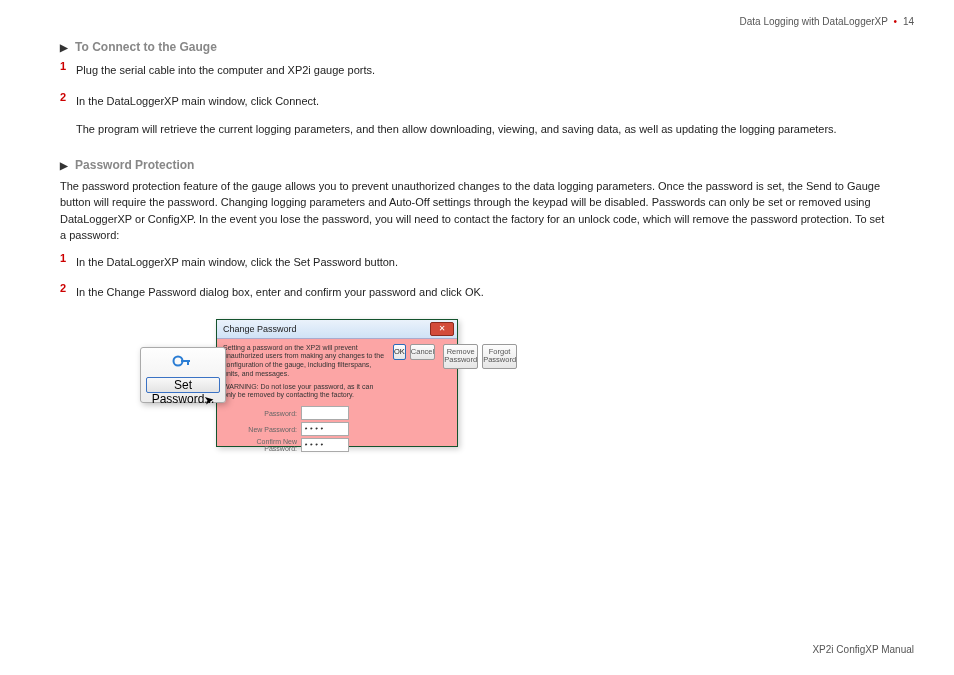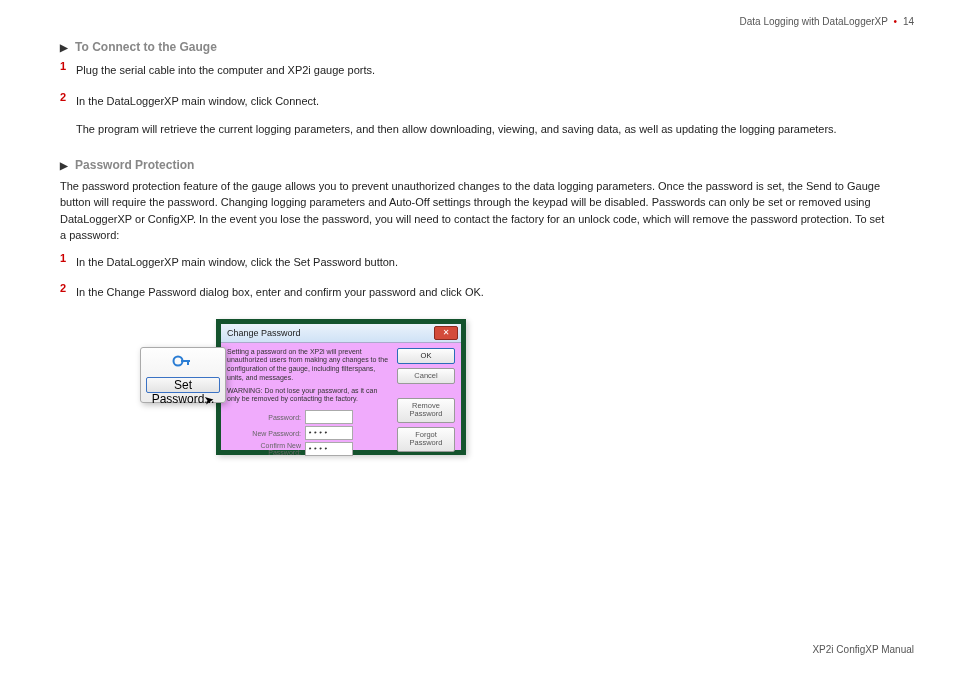--- a/index.html
+++ b/index.html
@@ -101,22 +101,22 @@
     z-index:11;
     transform: rotate(-10deg);
   }
   
   .dialog {
     position: absolute;
     left: 76px;
     top: 0;
     width: 240px;
     height: 126px;
-    background: #f0abfc;
-    border: 5px solid #14532d;
+    background: #fca5a5;
+    border: 1px solid #14532d;
     box-shadow: 2px 2px 6px rgba(0,0,0,0.2);
     font-size: 8px;
   }
   .dialog-title {
     height: 18px;
     background: linear-gradient(#eaf2fb,#cfe2f6);
     border-bottom: 1px solid #aac;
     color: #1a1a1a;
     font-size: 9px;
     line-height: 18px;
@@ -137,21 +137,21 @@
   }
   .dialog-body{
     padding:5px 6px 4px 6px;
     display:flex;
     gap:6px;
   }
   .dialog-left{ flex:1; }
   .dialog-right{
     width:58px;
     display:flex;
-    flex-direction:column;
+    flex-direction:row;
     gap:4px;
     align-items:stretch;
   }
   .dialog-msg { font-size:7px; color:#333; line-height:1.25; margin-bottom:4px;}
   .dialog-warn { font-size:7px; color:#333; line-height:1.25; margin-bottom:6px;}
   .dlg-btn{
     height:16px;
     font-size:7.5px;
     background:linear-gradient(#fdfdfd,#e6e6e6);
     border:1px solid #9a9a9a;

